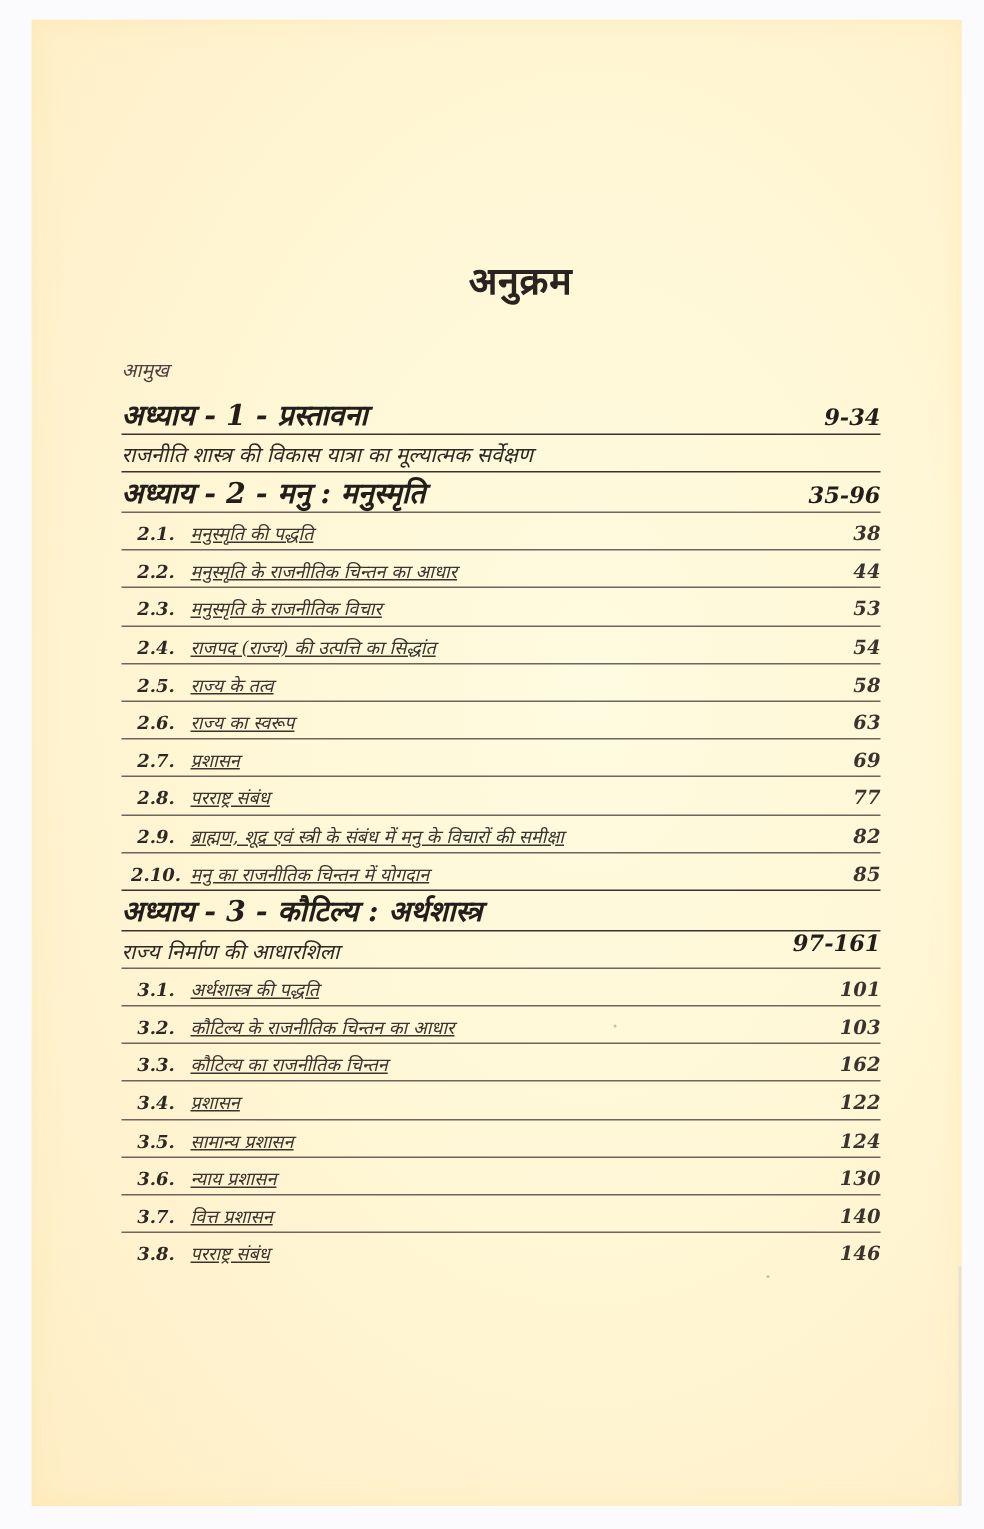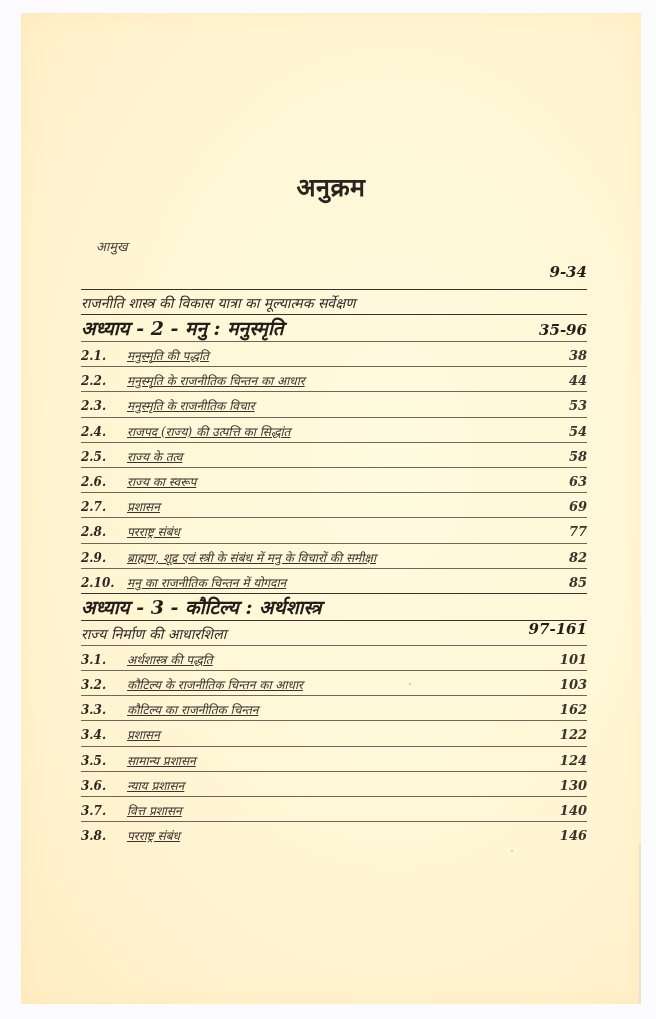--- a/index.html
+++ b/index.html
@@ -27,21 +27,21 @@
       content: "";
       position: absolute;
       right: 0;
       bottom: 0;
       width: 2px;
       height: 160px;
       background: #e9e2cf;
     }
     .title {
       position: absolute;
-      left: 0;
+      left: 16px;
       width: 100%;
       top: 156px;
       text-align: center;
       font-size: 25px;
       font-weight: bold;
       color: #2a2420;
       letter-spacing: 0.5px;
     }
     .toc {
       position: absolute;
@@ -59,21 +59,20 @@
     .row .page {
       margin-left: auto;
       text-align: left;
       font-weight: bold;
     }
     .foreword {
       height: 26px;
       font-size: 13px;
       color: #4a423b;
       padding-top: 10px;
-      margin-left: 15px;
     }
     .chapter {
       height: 26px;
       font-size: 19px;
       font-weight: bold;
       color: #231e1a;
     }
     .chapter .page {
       font-size: 15px;
     }
@@ -90,20 +89,21 @@
       font-size: 12px;
       color: #3a332e;
       border-top: 1px solid #6e655c;
       padding-top: 5px;
       box-sizing: border-box;
     }
     .section .num {
       width: 46px;
       font-weight: bold;
       color: #2e2824;
+      text-align: center;
     }
     .section .label {
       flex: 1;
       text-decoration: underline;
     }
     .section .page {
       font-size: 13px;
     }
     .speck {
       position: absolute;
@@ -118,20 +118,21 @@
 
 <div class="paper">
   <div class="title">अनुक्रम</div>
 
   <div class="toc">
     <div class="row foreword">
       <span>आमुख</span>
     </div>
 
     <div class="row chapter">
+      <span>अध्याय  - 1 - प्रस्तावना</span>
       <span class="page">9-34</span>
     </div>
     <div class="row subtitle">
       <span>राजनीति शास्त्र की विकास यात्रा का मूल्यात्मक सर्वेक्षण</span>
     </div>
 
     <div class="row chapter" style="border-top:1.5px solid #3a332d;">
       <span>अध्याय - 2 - मनु : मनुस्मृति</span>
       <span class="page">35-96</span>
     </div>

